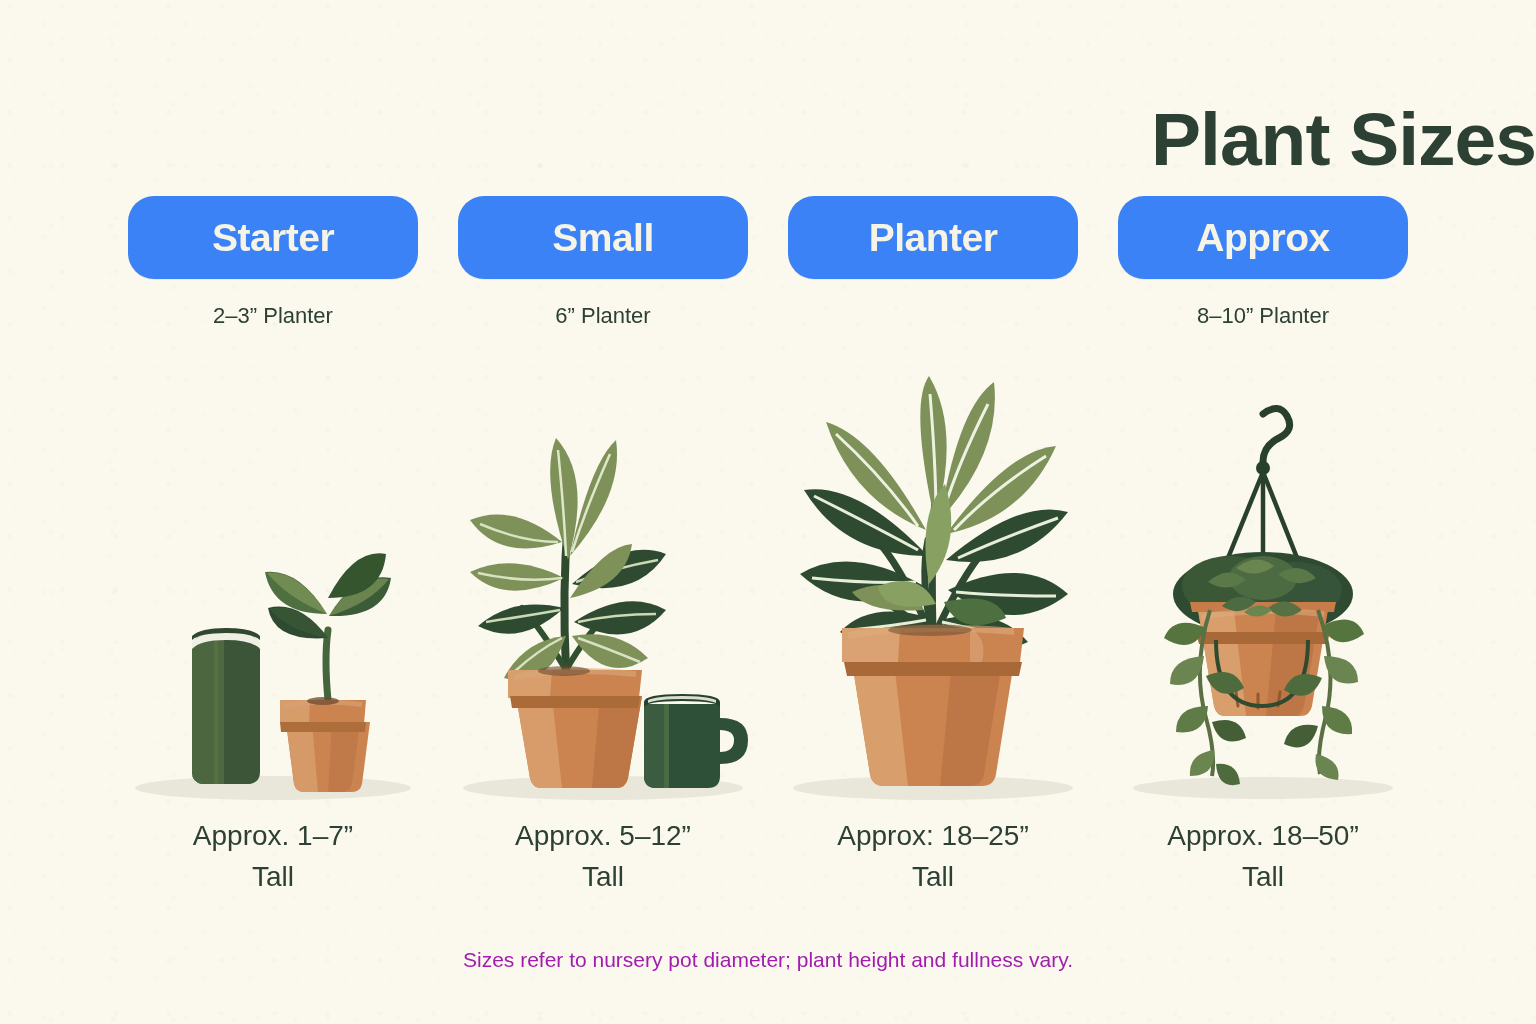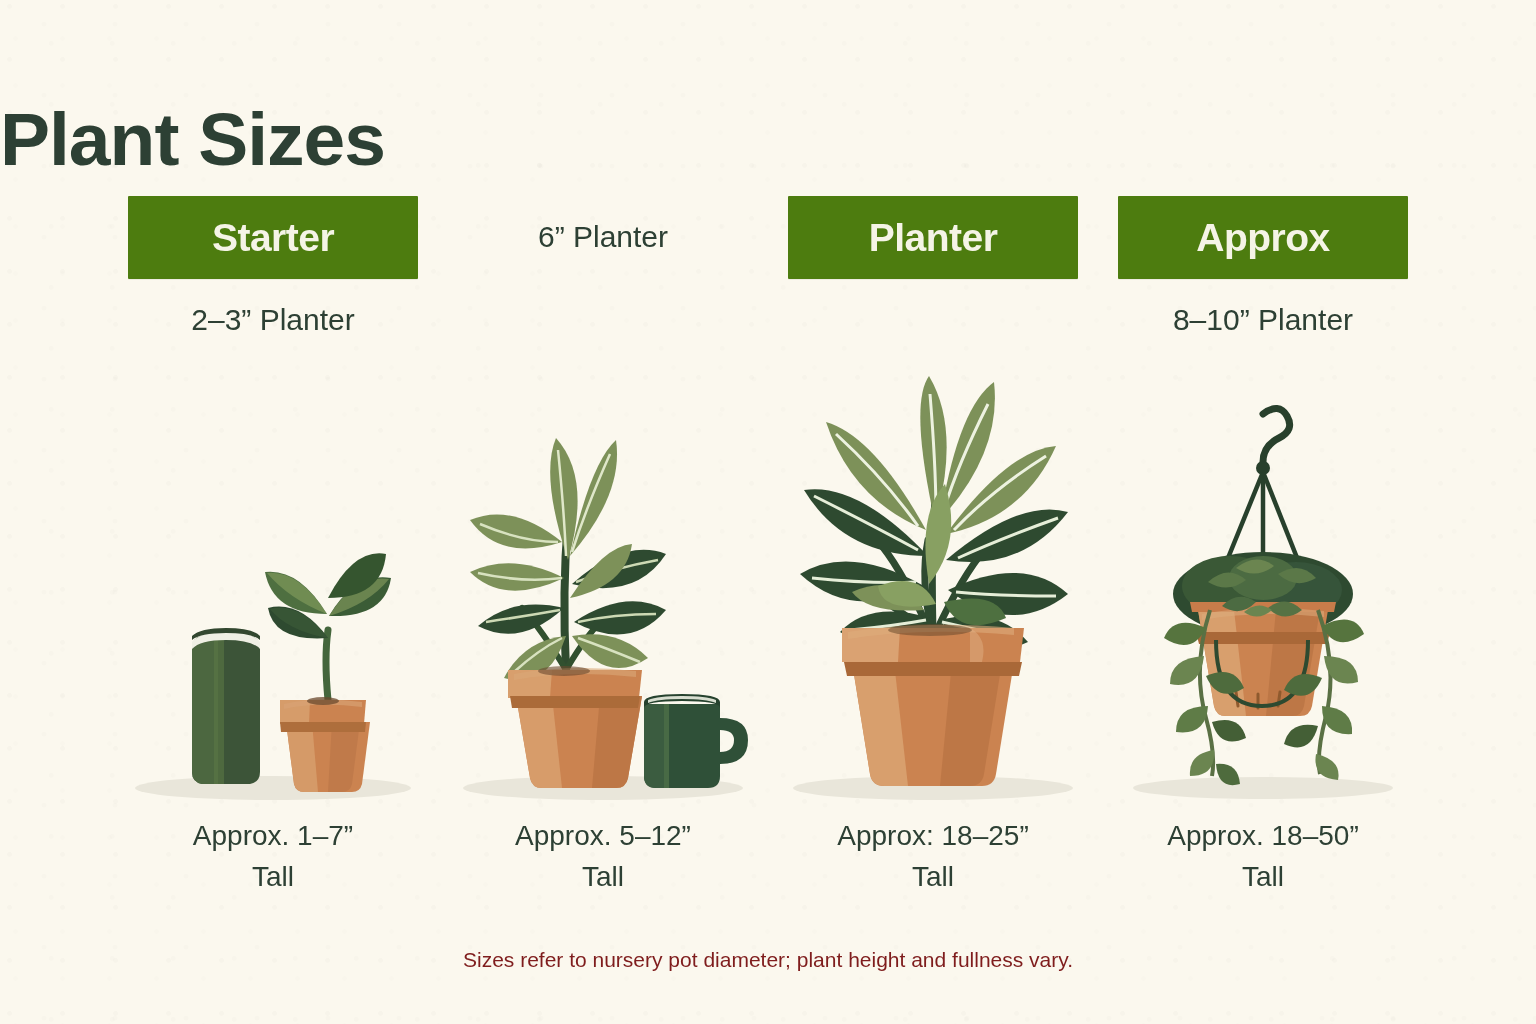--- a/index.html
+++ b/index.html
@@ -20,48 +20,48 @@
       radial-gradient(circle at 84% 71%, rgba(0,0,0,.015) 0 2px, transparent 3px),
       radial-gradient(circle at 33% 82%, rgba(0,0,0,.012) 0 2px, transparent 3px);
     background-size:53px 53px, 71px 71px, 61px 61px, 47px 47px;
     opacity:.8;
   }
   #page{position:absolute;inset:0;}
 
   
   .title{
     position:absolute;left:0;right:0;top:52px;
-    text-align:left;
+    text-align:right;
     font-size:75px;line-height:1;
     font-weight:bold;
     letter-spacing:-1px;
     color:#2d4034;
   }
 
   
   .cols{
     position:absolute;left:128px;top:196px;width:1280px;
     display:flex;justify-content:space-between;
   }
   .col{width:290px;}
 
   .badge{
-    height:83px;border-radius:1px;
-    background:#4d7c0f;
+    height:83px;border-radius:26px;
+    background:#3b82f6;
     display:flex;align-items:center;justify-content:center;
     box-shadow:0 1px 0 rgba(0,0,0,.05);
   }
   .badge-label{
     color:#f5f4e6;
     font-size:39px;font-weight:bold;line-height:1;
     letter-spacing:-.5px;
   }
   .planter{
     margin-top:26px;text-align:center;
-    font-size:30px;color:#2d4034;line-height:1;
+    font-size:22px;color:#2d4034;line-height:1;
   }
 
   
   .art-row{
     position:absolute;left:128px;top:370px;width:1280px;height:430px;
     display:flex;justify-content:space-between;
   }
   .art{
     width:290px;height:430px;position:relative;
   }
@@ -69,41 +69,44 @@
 
   
   .caps{
     position:absolute;left:128px;top:816px;width:1280px;
     display:flex;justify-content:space-between;
   }
   .cap{width:290px;text-align:center;font-size:28px;line-height:1.45;color:#2d4034;}
 
   .footer{
     position:absolute;left:0;right:0;top:948px;text-align:center;
-    font-size:21px;color:#7f1d1d;
+    font-size:21px;color:#a21caf;
   }
 </style>
 </head>
 <body>
 
 <div id="page">
   <div id="grain"></div>
 
   <h1 class="title">Plant Sizes</h1>
 
   <div class="cols">
 
     <div class="col">
       <div class="badge">
         <span class="badge-label">Starter</span>
       </div>
       <div class="planter">2–3” Planter</div>
     </div>
 
     <div class="col">
+      <div class="badge">
+        <span class="badge-label">Small</span>
+      </div>
       <div class="planter">6” Planter</div>
     </div>
 
     <div class="col">
       <div class="badge">
         <span class="badge-label">Planter</span>
       </div>
     </div>
 
     <div class="col">

